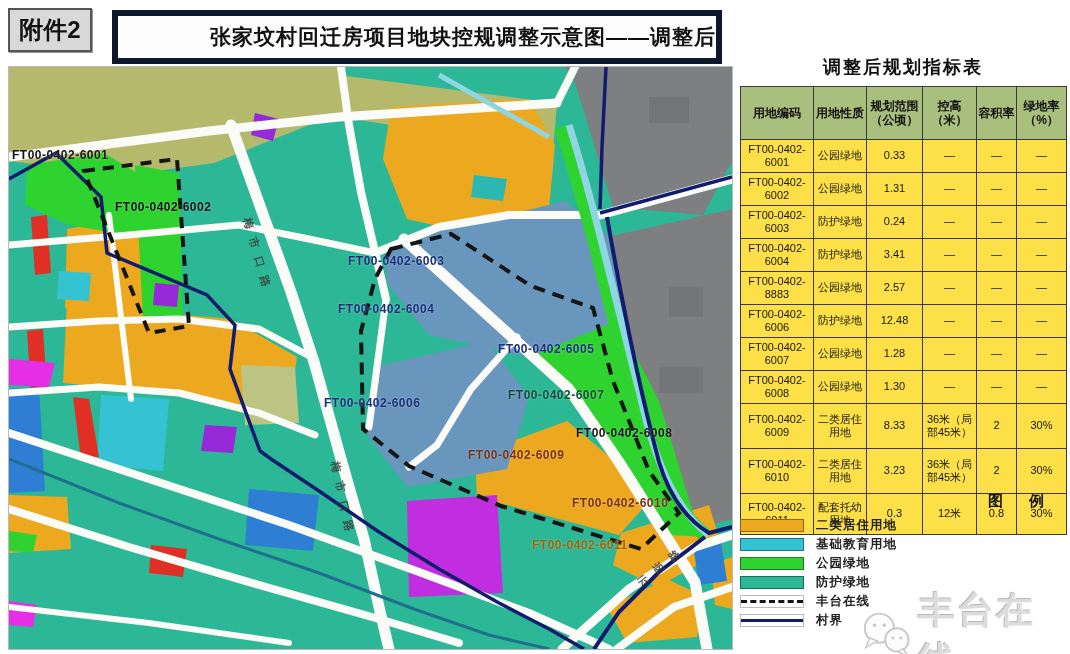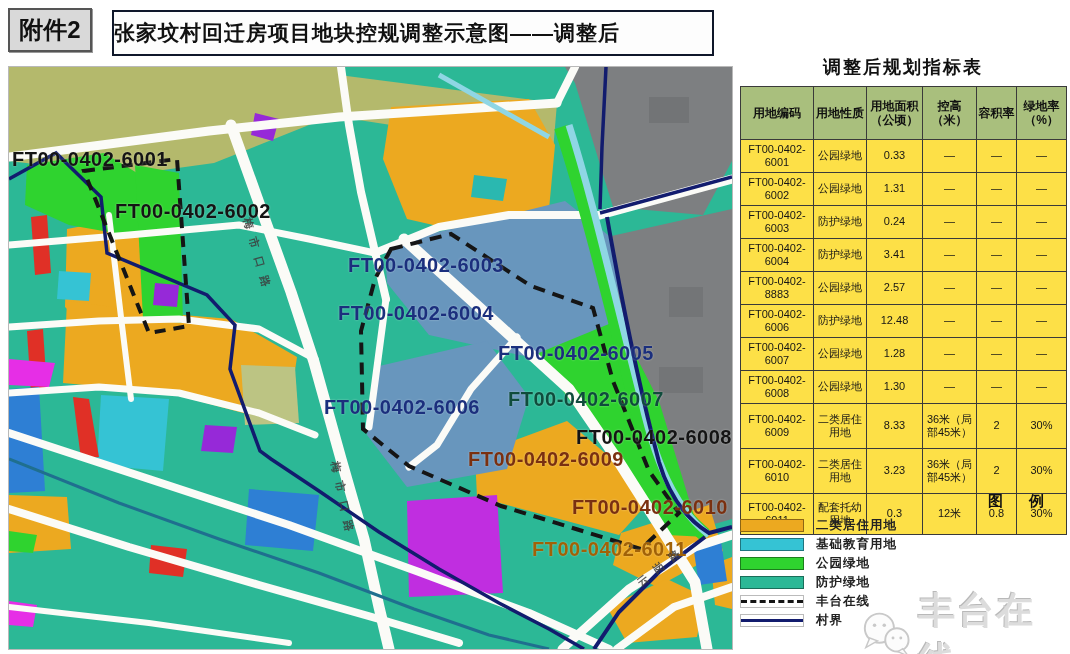--- a/index.html
+++ b/index.html
@@ -8,28 +8,28 @@
     font-family:"Liberation Sans","DejaVu Sans",sans-serif;overflow:hidden;color:#111;
   }
   .abs{position:absolute;}
   
   .attach-box{
     left:8px;top:8px;width:80px;height:40px;background:#d9d9d9;border:2px solid #555;
     display:flex;align-items:center;justify-content:center;font-size:24px;font-weight:bold;
     box-shadow:1px 1px 0 #999;
   }
   .title-box{
-    left:112px;top:10px;width:598px;height:42px;background:#fdfdfd;border:2px solid #0f172a;
-    display:flex;align-items:center;justify-content:flex-start;font-size:21px;font-weight:bold;letter-spacing:1px;
+    left:112px;top:10px;width:598px;height:42px;background:#fdfdfd;border:6px solid #0f172a;
+    display:flex;align-items:center;justify-content:flex-end;font-size:21px;font-weight:bold;letter-spacing:1px;
   }
   
   .map-wrap{left:8px;top:66px;width:723px;height:582px;border:1px solid #b9b9b9;background:#2cb896;}
   .map-labels{left:8px;top:66px;width:723px;height:582px;pointer-events:none;}
   .plot-label{
-    position:absolute;font-weight:bold;font-size:20px;letter-spacing:.5px;white-space:nowrap;
+    position:absolute;font-weight:bold;font-size:12px;letter-spacing:.5px;white-space:nowrap;
     text-shadow:0 0 2px rgba(255,255,255,.45);
   }
   .road-label{
     position:absolute;font-size:11px;color:#3d3d3d;font-weight:bold;letter-spacing:9px;
     white-space:nowrap;transform-origin:left top;opacity:.85;
   }
   
   .tbl-title{left:740px;top:55px;width:326px;text-align:center;font-size:18px;font-weight:bold;letter-spacing:2px;}
   table.ind{
     position:absolute;left:740px;top:86px;width:326px;border-collapse:collapse;table-layout:fixed;
@@ -182,21 +182,21 @@
       <col style="width:53px">
       <col style="width:56px">
     <col style="width:54px">
       <col style="width:40px">
       <col style="width:50px">
   </colgroup>
   <thead>
     <tr>
         <th>用地编码</th>
         <th>用地性质</th>
-        <th>用地面积（公顷）</th>
+        <th>规划范围（公顷）</th>
         <th>控高（米）</th>
         <th>容积率</th>
         <th>绿地率（%）</th>
       </tr>
   </thead>
   <tbody>
       <tr>
         <td class="code-cell">
           <div>FT00-0402-</div>
           <div>6001</div>

